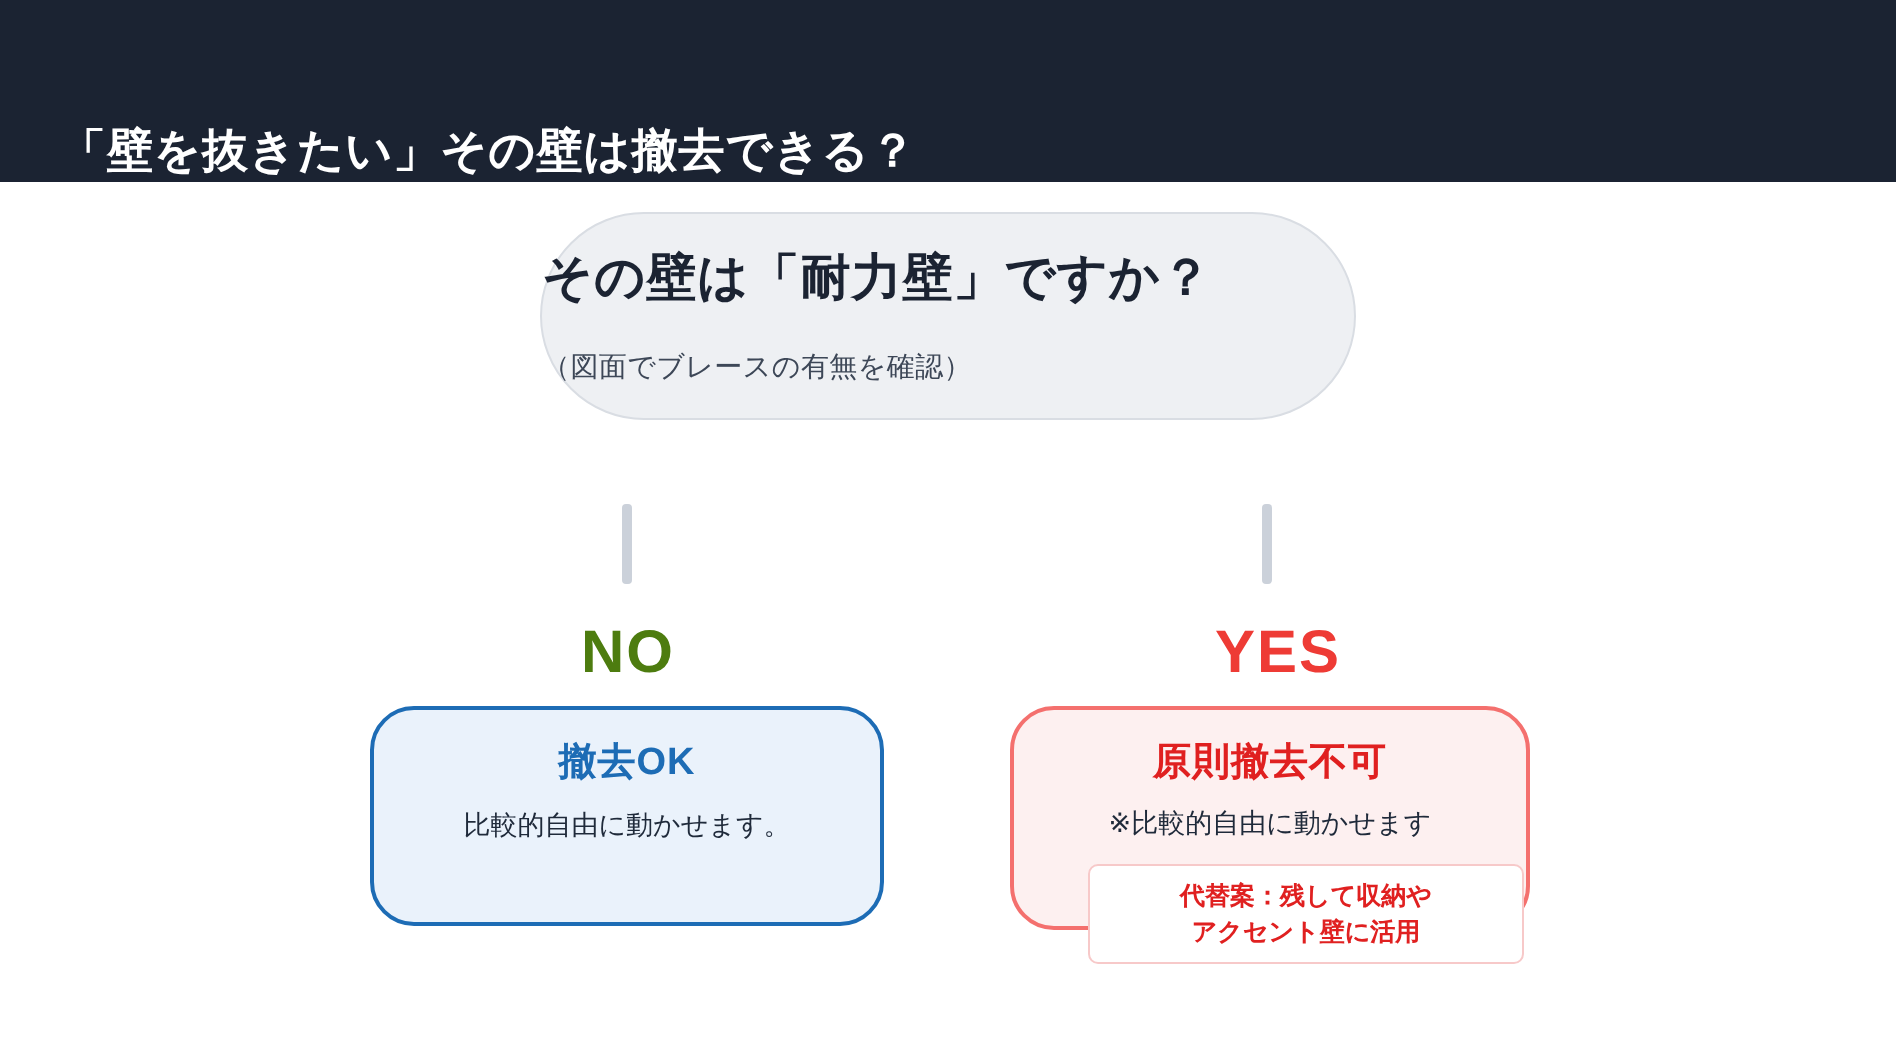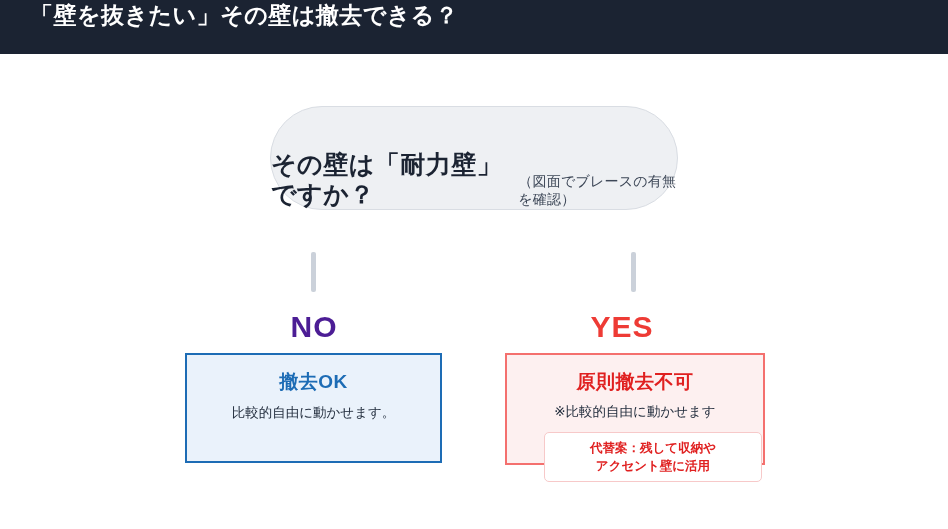--- a/index.html
+++ b/index.html
@@ -14,24 +14,24 @@
     overflow: hidden;
     position: relative;
   }
 
   
   .header {
     position: absolute;
     top: 0;
     left: 0;
     width: 948px;
-    height: 54px;
+    height: 91px;
     background: #1b2332;
     display: flex;
-    align-items: flex-start;
+    align-items: flex-end;
     justify-content: space-between;
     box-sizing: border-box;
     padding: 0 24px 0 30px;
   }
   .header-title {
     color: #ffffff;
     font-size: 23px;
     font-weight: bold;
     letter-spacing: 0.5px;
     white-space: nowrap;
@@ -61,22 +61,22 @@
     position: absolute;
     left: 270px;
     top: 36px;
     width: 408px;
     height: 104px;
     box-sizing: border-box;
     background: #eef0f3;
     border: 1px solid #d9dde3;
     border-radius: 54px;
     display: flex;
-    flex-direction: row;
-    align-items: flex-end;
+    flex-direction: column;
+    align-items: flex-start;
     justify-content: center;
   }
   .question-title {
     color: #1b2332;
     font-size: 25px;
     font-weight: bold;
     letter-spacing: 0.5px;
     line-height: 1.2;
   }
   .question-sub {
@@ -99,28 +99,28 @@
 
   
   .branch-label {
     position: absolute;
     font-size: 30px;
     font-weight: bold;
     letter-spacing: 1px;
     text-align: center;
     width: 160px;
   }
-  .branch-label-no  { left: 234px; top: 240px; color: #4c1d95; }
-  .branch-label-yes { left: 542px; top: 240px; color: #ee3b35; }
+  .branch-label-no  { left: 234px; top: 240px; color: #4d7c0f; }
+  .branch-label-yes { left: 559px; top: 240px; color: #ee3b35; }
 
   
   .result-card {
     position: absolute;
     box-sizing: border-box;
-    border-radius: 0;
+    border-radius: 22px;
     display: flex;
     flex-direction: column;
     align-items: center;
   }
   .card-no {
     left: 185px;
     top: 283px;
     width: 257px;
     height: 110px;
     background: #eaf2fb;

